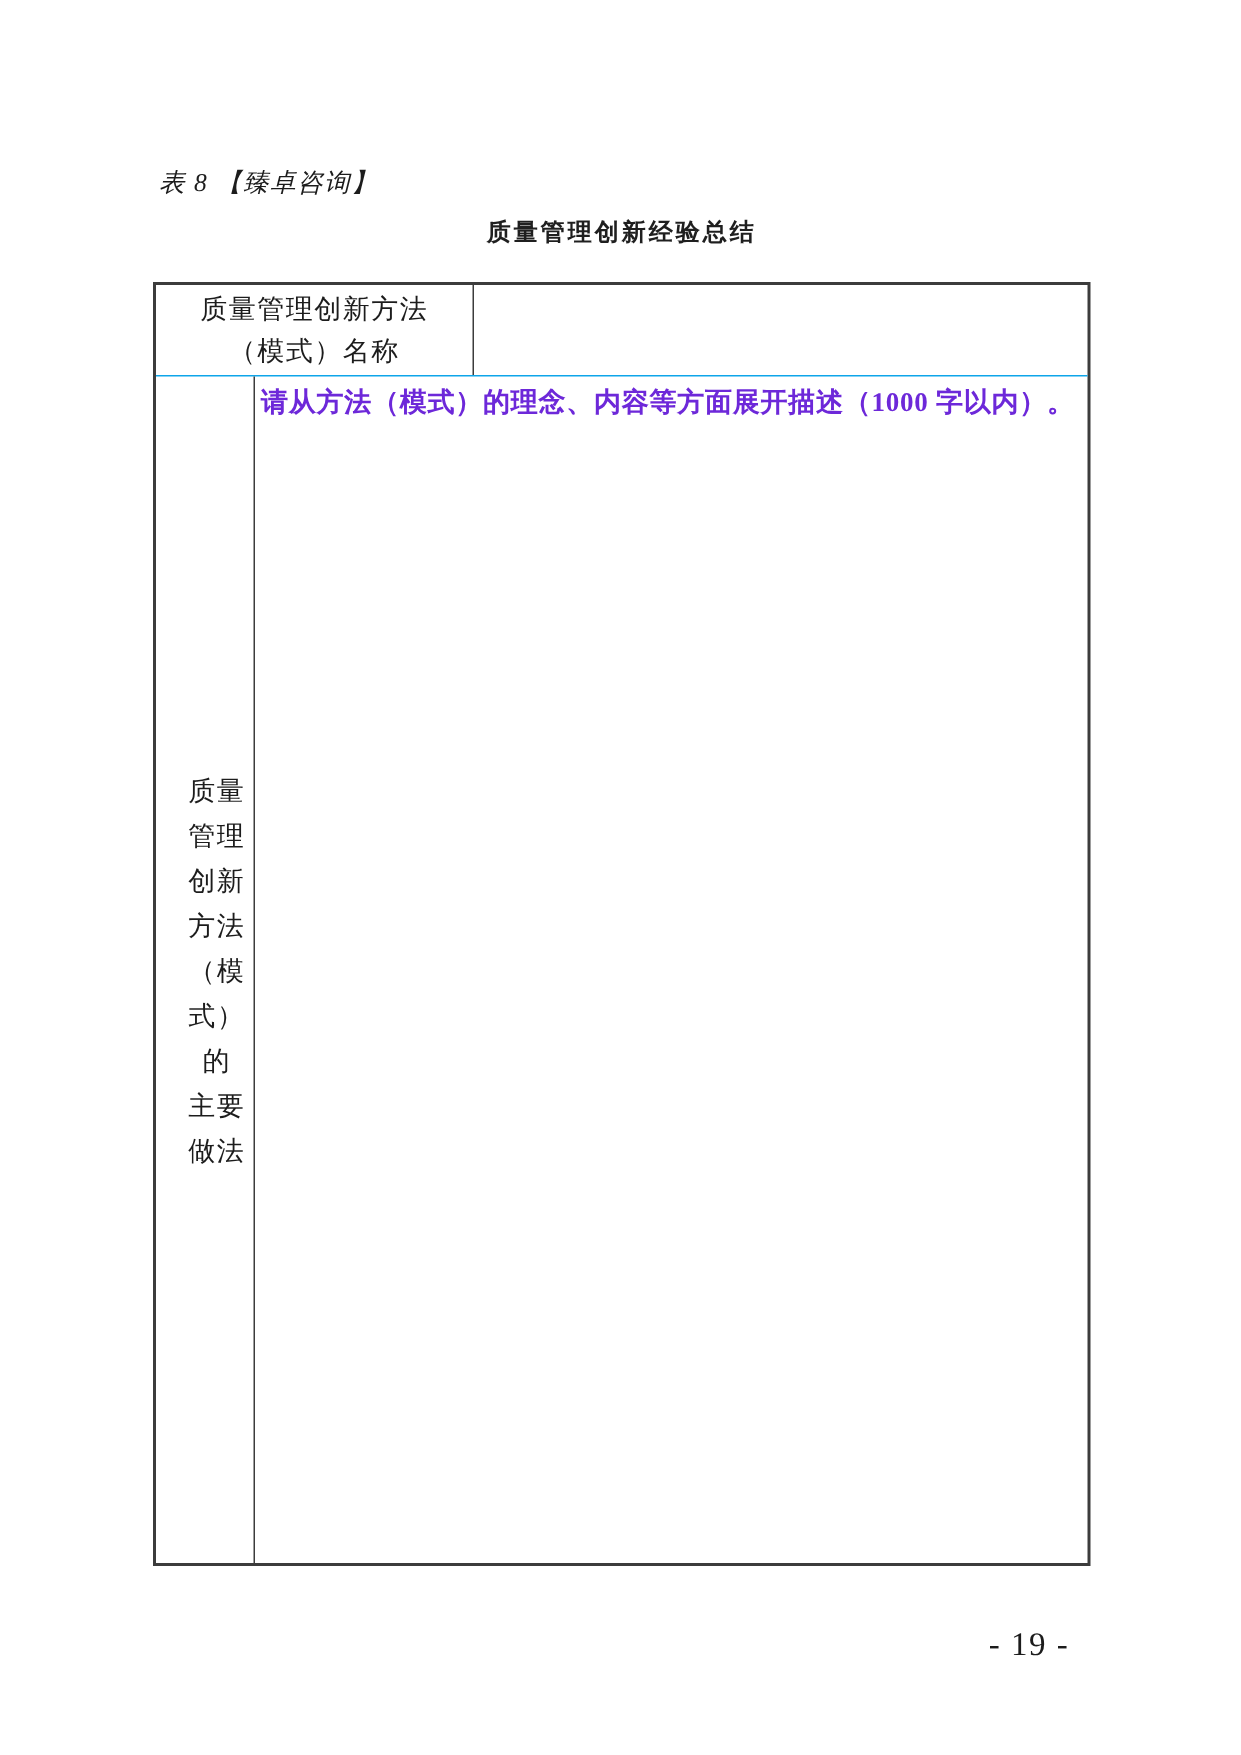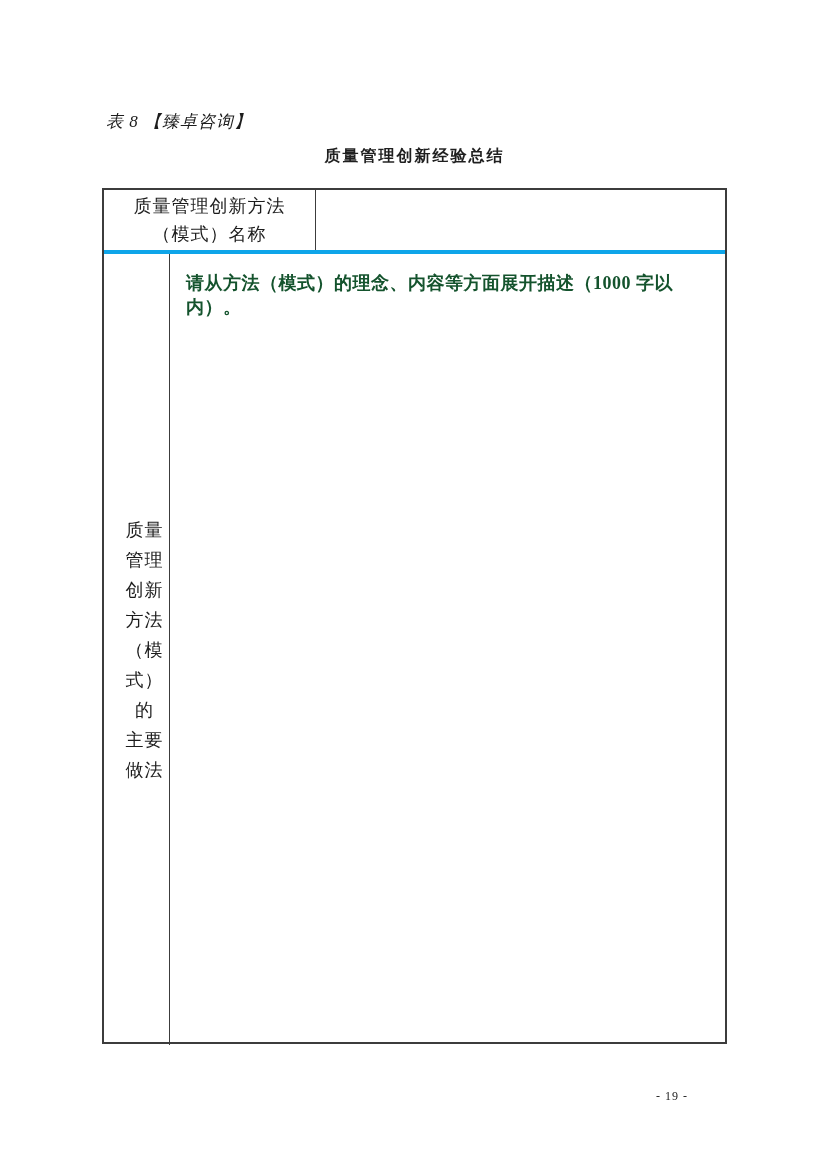--- a/index.html
+++ b/index.html
@@ -47,21 +47,21 @@
     top: 188px;
     width: 625px;
     height: 856px;
     border: 2px solid #3c3c3c;
     box-sizing: border-box;
     background: #ffffff;
   }
   .t-row1 {
     display: flex;
     height: 60px;
-    border-bottom: 4px solid #0ea5e9;
+    border-bottom: 1px solid #0ea5e9;
   }
   .t-row2 {
     display: flex;
     height: calc(100% - 61px);
   }
   .r1-left {
     width: 212px;
     border-right: 1px solid #3c3c3c;
     box-sizing: border-box;
     display: flex;
@@ -94,29 +94,30 @@
     flex: 1;
     padding: 5px 6px 0 4px;
     box-sizing: border-box;
   }
   .fill-hint {
     font-family: "Liberation Serif", "DejaVu Serif", serif;
     font-weight: 700;
     font-size: 18px;
     line-height: 24px;
     letter-spacing: 0.5px;
-    color: #14532d;
-    margin: 12px;
+    color: #6d28d9;
+    margin: 0;
   }
   .page-number {
     position: absolute;
     left: 656px;
     top: 1086px;
     width: 60px;
-    font-size: 12px;
+    text-align: center;
+    font-size: 22px;
     line-height: 20px;
     letter-spacing: 1px;
     color: #1c1c1c;
   }
 </style>
 </head>
 <body>
 
 <div class="page">
 

